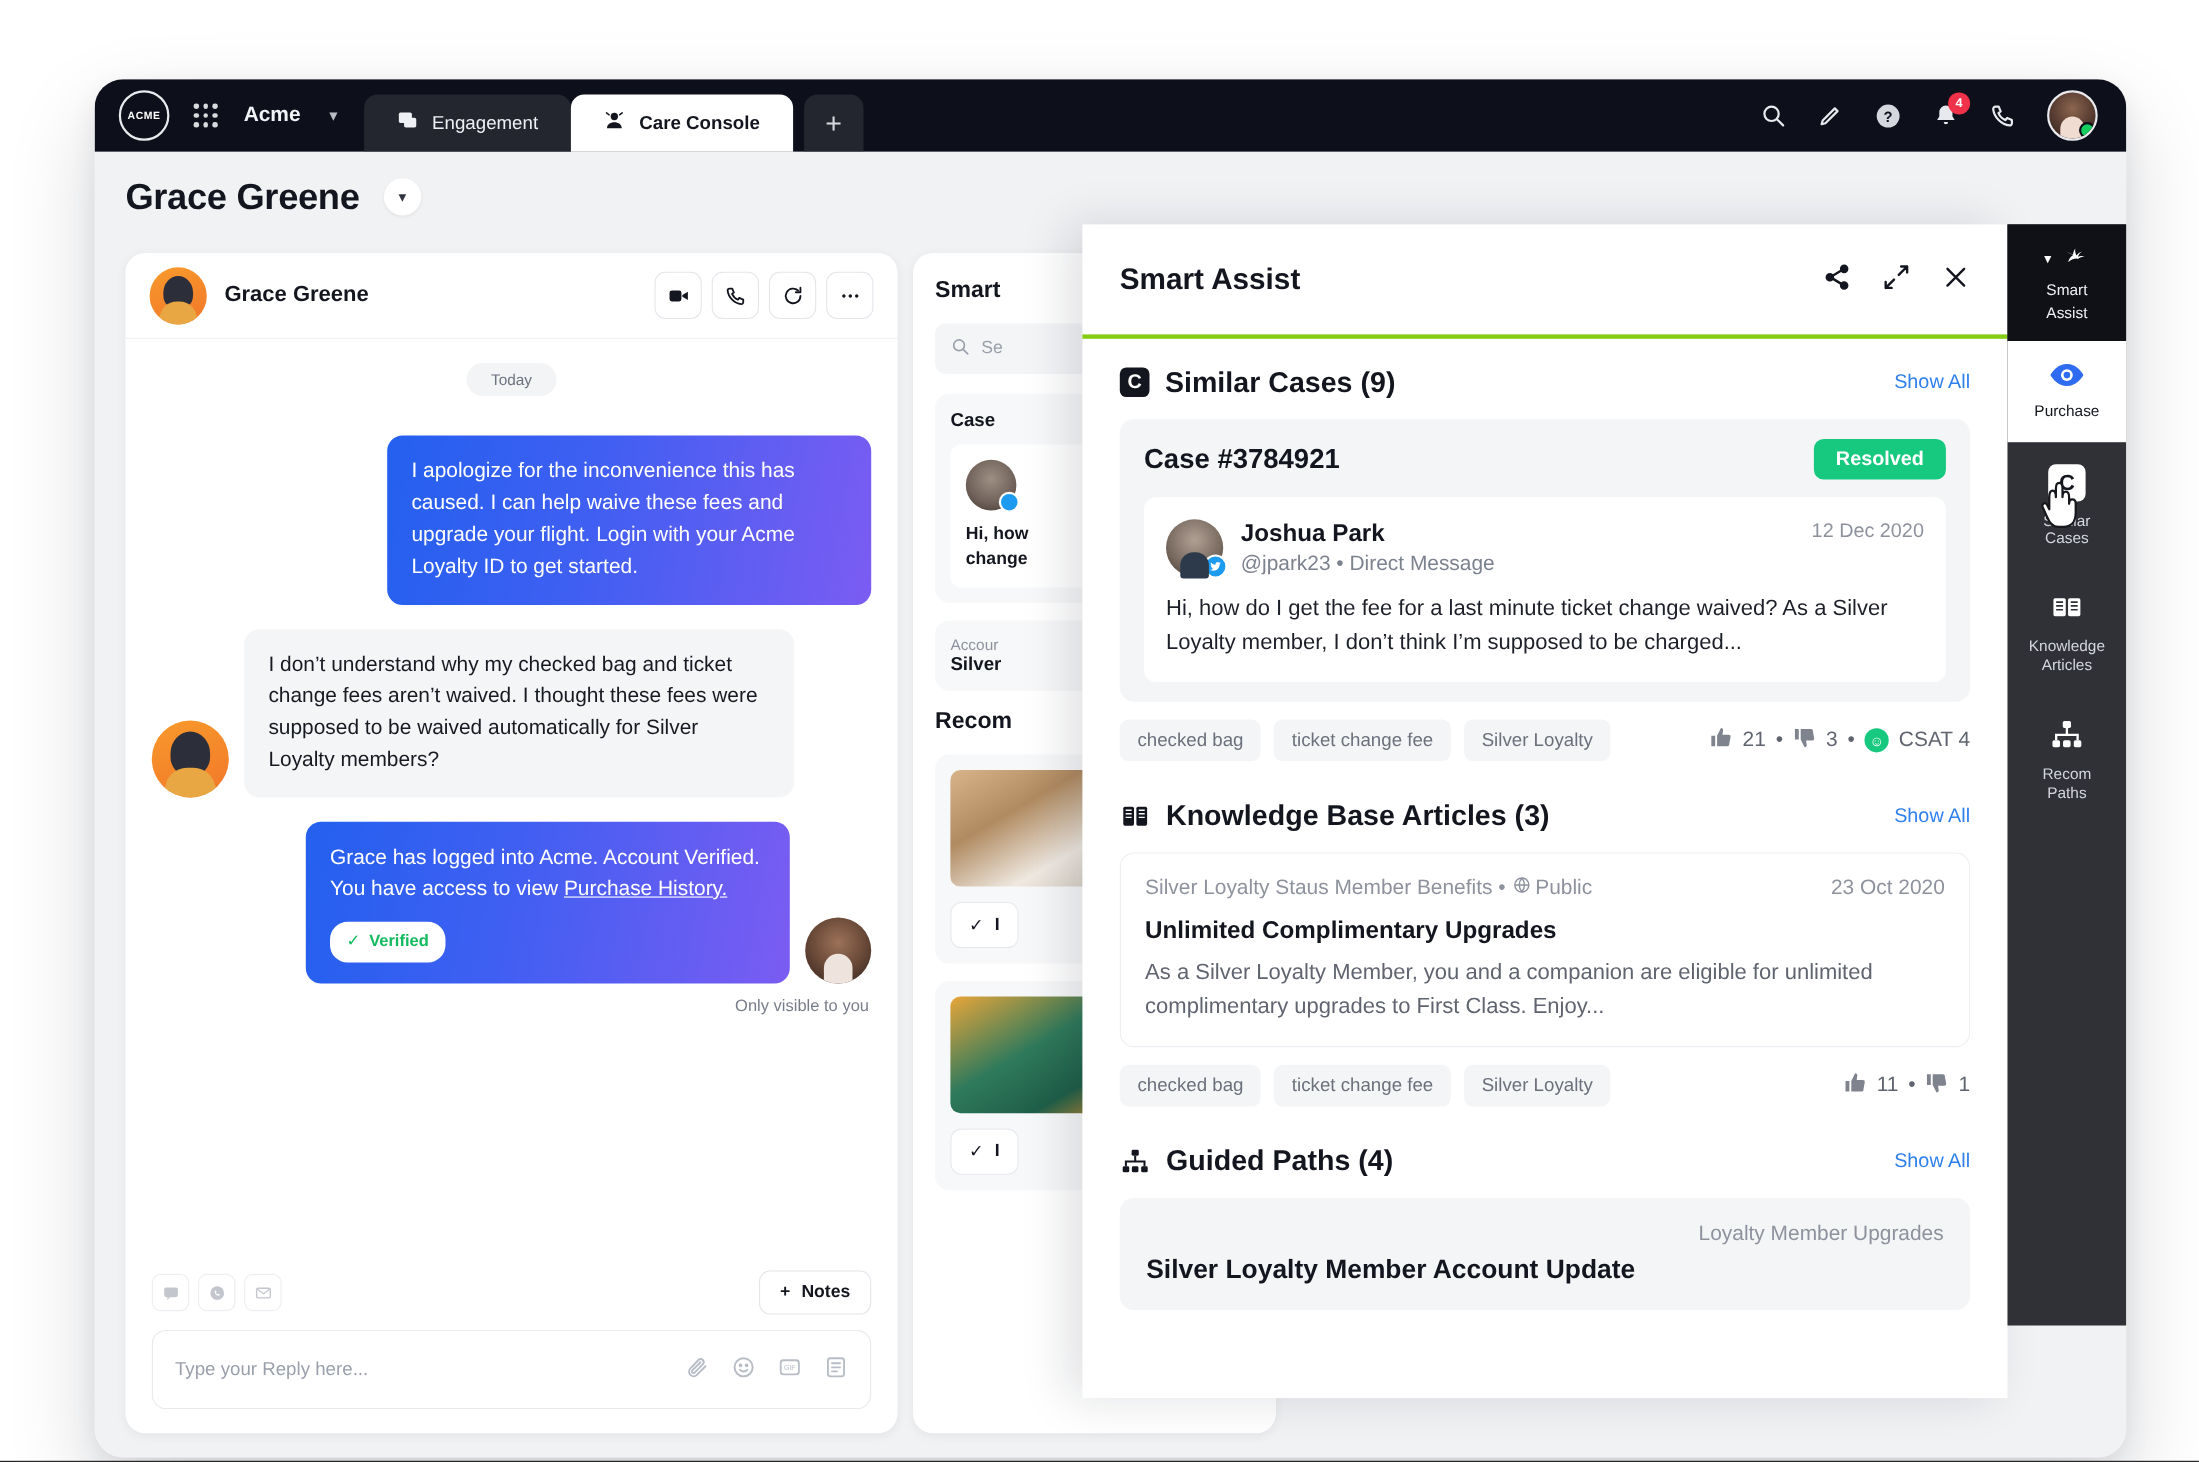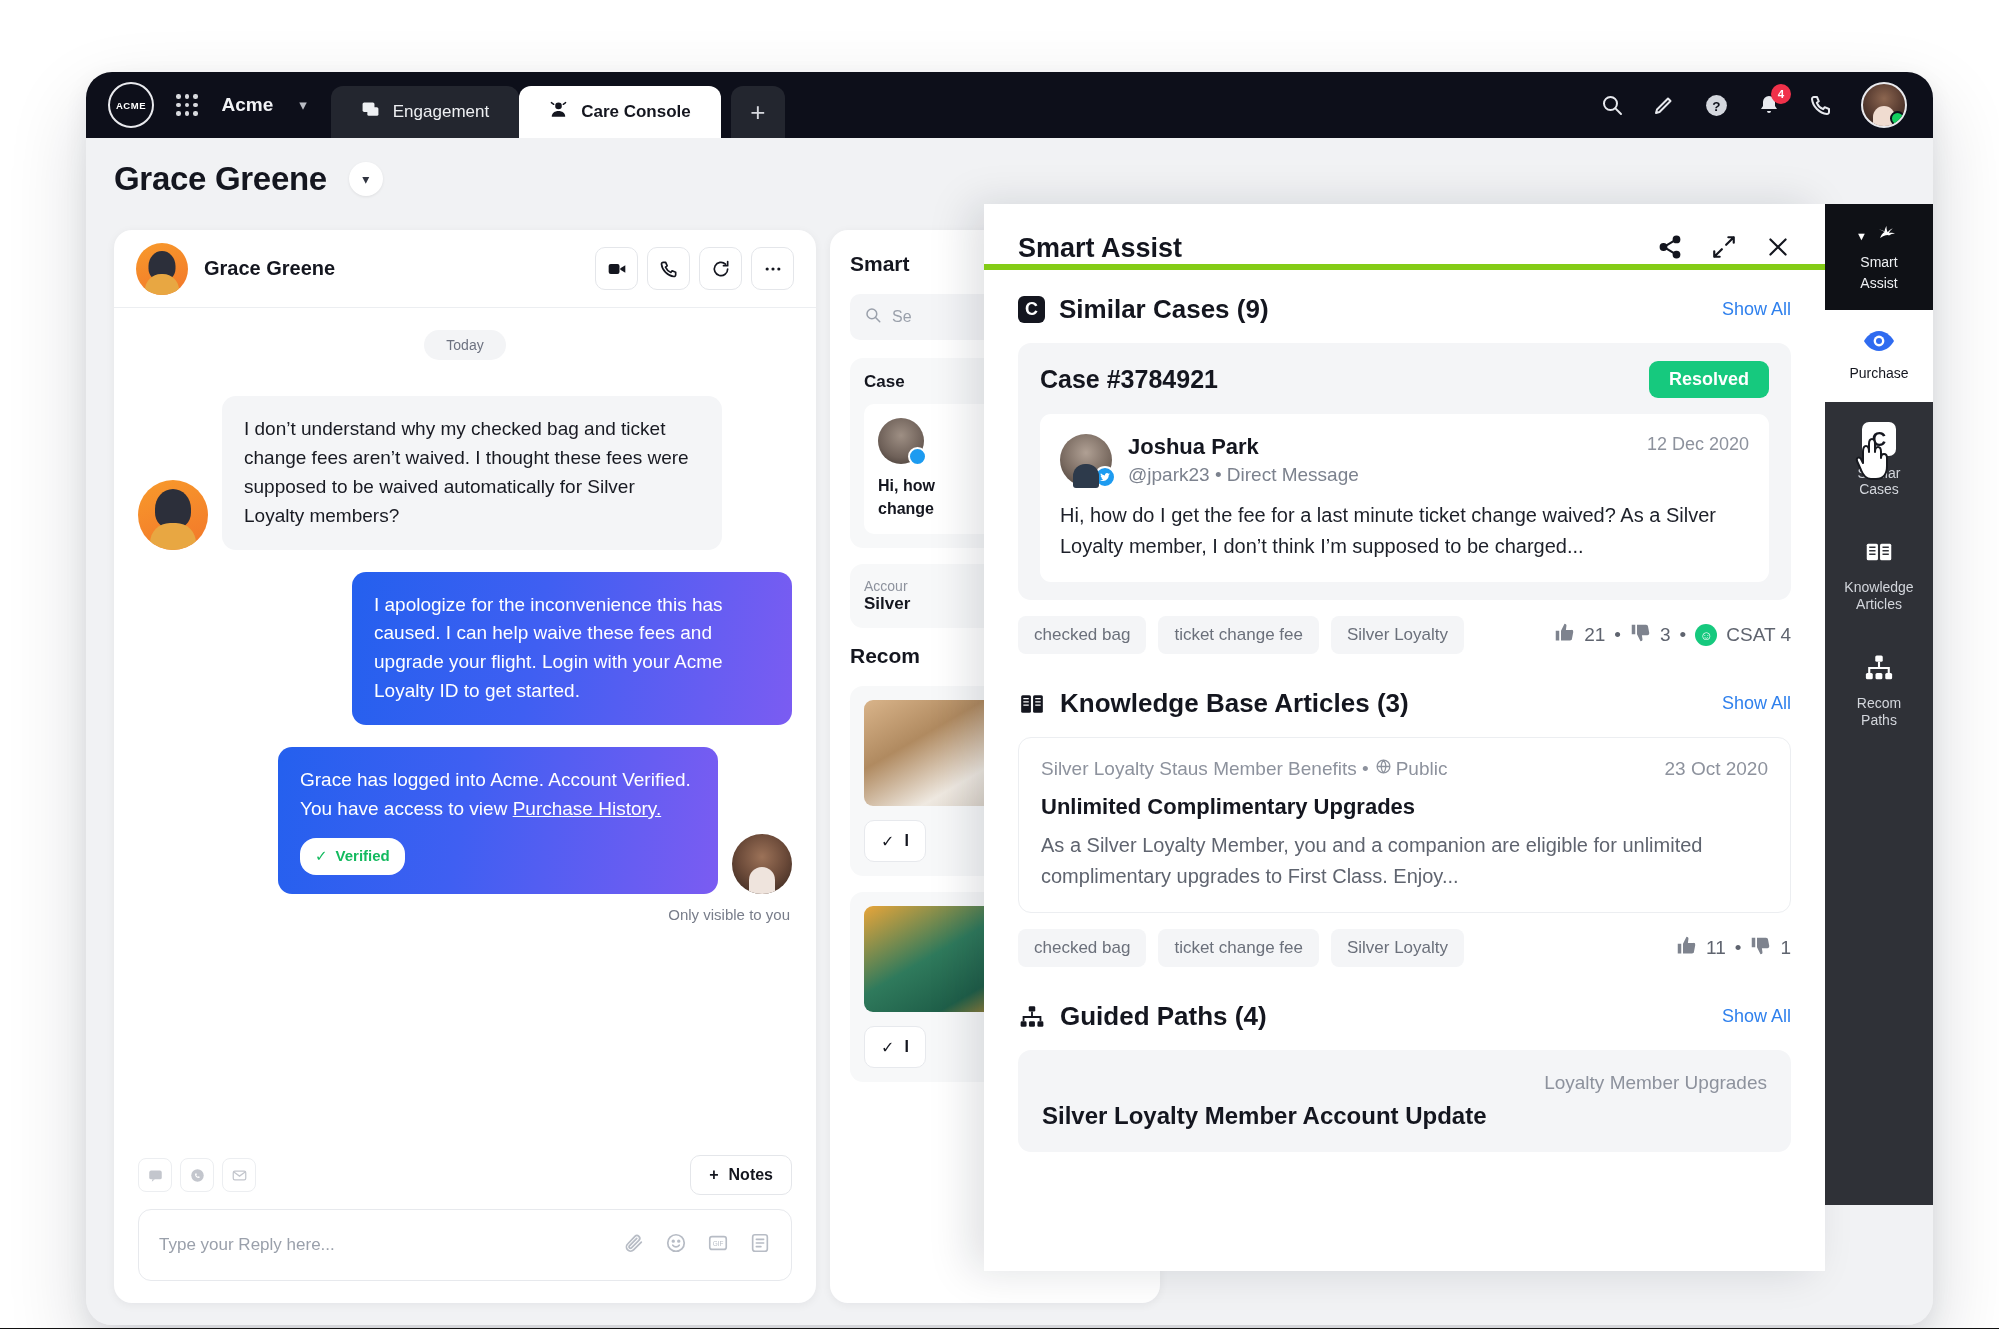--- a/index.html
+++ b/index.html
@@ -235,22 +235,22 @@
     font-size: 20px; font-weight: 700;
   }
 
   
   .overlay {
     position: absolute; left: 898px; top: 66px; right: 108px; height: 1067px;
     background: #fff; z-index: 30; display: flex; flex-direction: column;
     box-shadow: -14px 0 40px rgba(16,20,40,.13);
   }
   .ov-head {
-    height: 66px; flex: 0 0 auto; display: flex; align-items: flex-end; padding: 0 34px;
-    border-bottom: 6px solid #84cc16;
+    height: 104px; flex: 0 0 auto; display: flex; align-items: center; padding: 0 34px;
+    border-bottom: 4px solid #84cc16;
   }
   .ov-title { font-size: 27px; font-weight: 700; color: #14161f; }
   .ov-acts { margin-left: auto; display: flex; align-items: center; gap: 28px; color: #14161f; }
   .ov-body { flex: 1 1 auto; padding: 24px 34px 0 34px; overflow: hidden; }
 
   .sec-head { display: flex; align-items: center; gap: 14px; margin-bottom: 18px; }
   .sec-title { font-size: 26px; font-weight: 700; color: #14161f; }
   .show-all { margin-left: auto; font-size: 18px; color: #2f80ed; font-weight: 500; }
   .sec-icon { width: 28px; height: 28px; display: flex; align-items: center; justify-content: center; }
   .sq-c { width: 27px; height: 27px; border-radius: 6px; background: #14161f; color: #fff;
@@ -415,27 +415,27 @@
                   <circle cx="12" cy="12" r="1.9"></circle>
                   <circle cx="19" cy="12" r="1.9"></circle>
                 </svg>
           </div>
         </div>
       </div>
 
       <div class="conv-scroll">
         <div class="daypill">Today</div>
 
+        <div class="msg-row out">
+          <div class="bubble-out">I apologize for the inconvenience this has caused. I can help waive these fees and upgrade your flight. Login with your Acme Loyalty ID to get started.</div>
+        </div>
+
         <div class="msg-row">
           <div class="av-grace-lg"></div>
           <div class="bubble-in">I don’t understand why my checked bag and ticket change fees aren’t waived.  I thought these fees were supposed to be waived automatically for Silver Loyalty members?</div>
-        </div>
-
-        <div class="msg-row out">
-          <div class="bubble-out">I apologize for the inconvenience this has caused. I can help waive these fees and upgrade your flight. Login with your Acme Loyalty ID to get started.</div>
         </div>
 
         <div class="msg-row out">
           <div class="bubble-out">
             <span>Grace has logged into Acme. Account Verified. You have access to view </span><span class="link-u">Purchase History.</span>
             <div class="verified-chip">
               <span>✓</span>
               <span>Verified</span>
             </div>
           </div>

